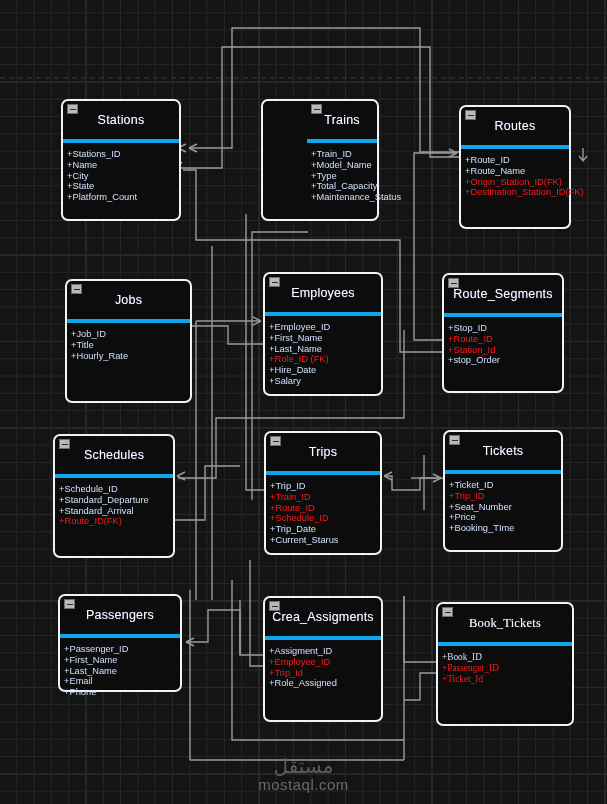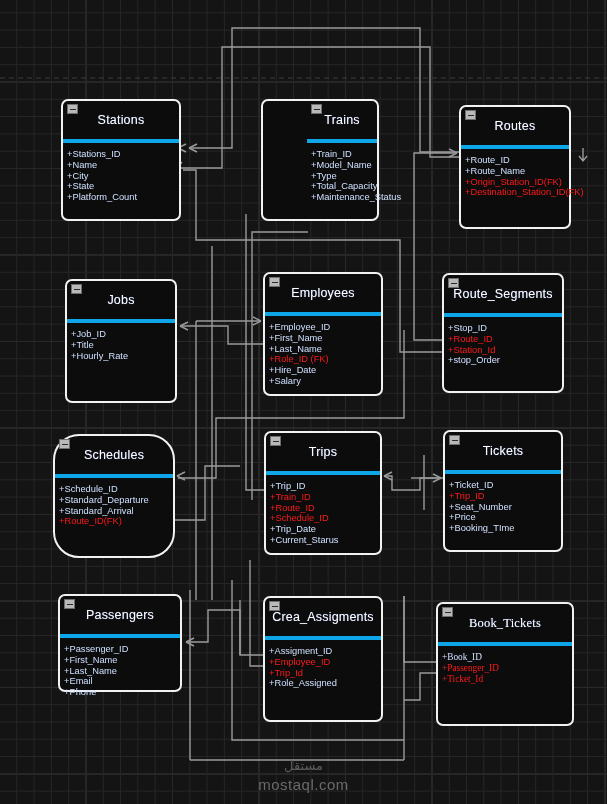--- a/index.html
+++ b/index.html
@@ -87,21 +87,21 @@
     position: absolute;
     left: 0;
     right: 0;
     bottom: 12px;
     text-align: center;
     z-index: 2;
     pointer-events: none;
   }
   .wm-ar {
     color: #5d5d5d;
-    font-size: 13px;
+    font-size: 20px;
     line-height: 22px;
     font-family: "DejaVu Sans", sans-serif;
     direction: rtl;
   }
   .wm-en {
     color: #6a6a6a;
     font-size: 15px;
     line-height: 15px;
     letter-spacing: 0.5px;
   }
@@ -213,21 +213,21 @@
         </div>
         <div class="entity-title">Routes</div>
       </div>
       <div class="entity-body">
         <div class="attr pk">+Route_ID</div>
         <div class="attr pk">+Route_Name</div>
         <div class="attr fk">+Origin_Station_ID(FK)</div>
         <div class="attr fk">+Destination_Station_ID(FK)</div>
       </div>
     </div>
-    <div class="entity" style="left: 65px; top: 279px; width: 112px; height: 124px;">
+    <div class="entity" style="left: 65px; top: 279px; width: 127px; height: 124px;">
       <div class="entity-header">
         <div class="collapse-icon">
           <i></i>
         </div>
         <div class="entity-title">Jobs</div>
       </div>
       <div class="entity-body">
         <div class="attr pk">+Job_ID</div>
         <div class="attr pk">+Title</div>
         <div class="attr pk">+Hourly_Rate</div>
@@ -256,21 +256,21 @@
         </div>
         <div class="entity-title">Route_Segments</div>
       </div>
       <div class="entity-body">
         <div class="attr pk">+Stop_ID</div>
         <div class="attr fk">+Route_ID</div>
         <div class="attr fk">+Station_Id</div>
         <div class="attr pk">+stop_Order</div>
       </div>
     </div>
-    <div class="entity" style="left: 53px; top: 434px; width: 122px; height: 124px; border-radius: 26px;">
+    <div class="entity" style="left: 53px; top: 434px; width: 122px; height: 124px;">
       <div class="entity-header">
         <div class="collapse-icon">
           <i></i>
         </div>
         <div class="entity-title">Schedules</div>
       </div>
       <div class="entity-body">
         <div class="attr pk">+Schedule_ID</div>
         <div class="attr pk">+Standard_Departure</div>
         <div class="attr pk">+Standard_Arrival</div>

